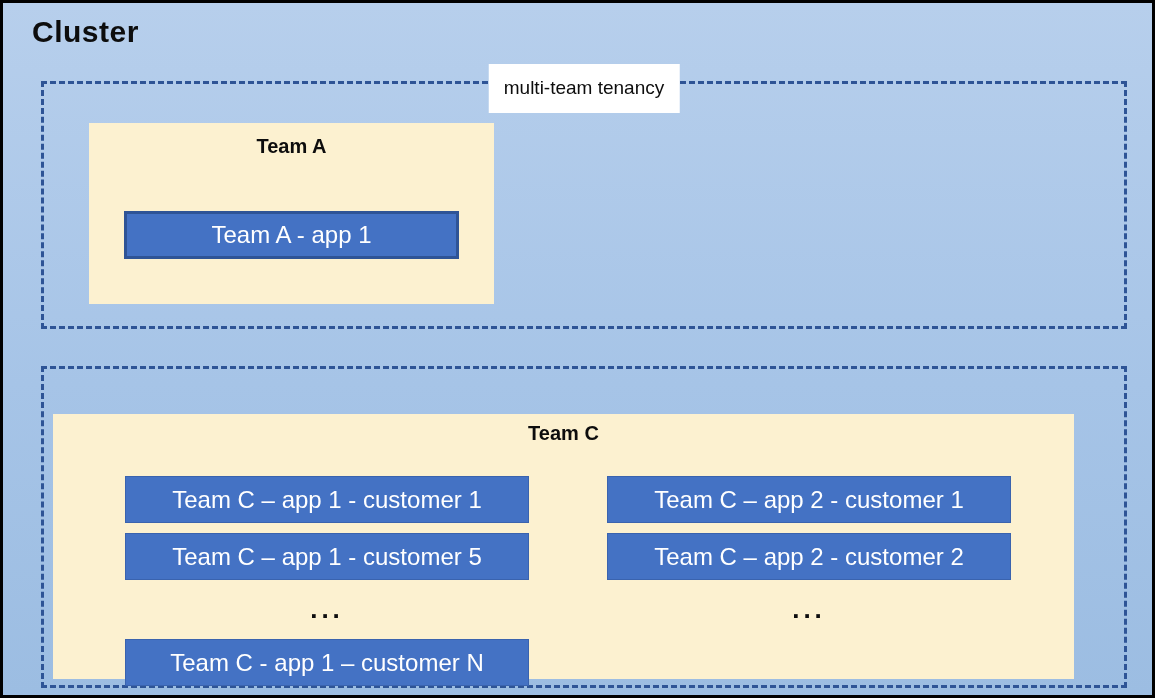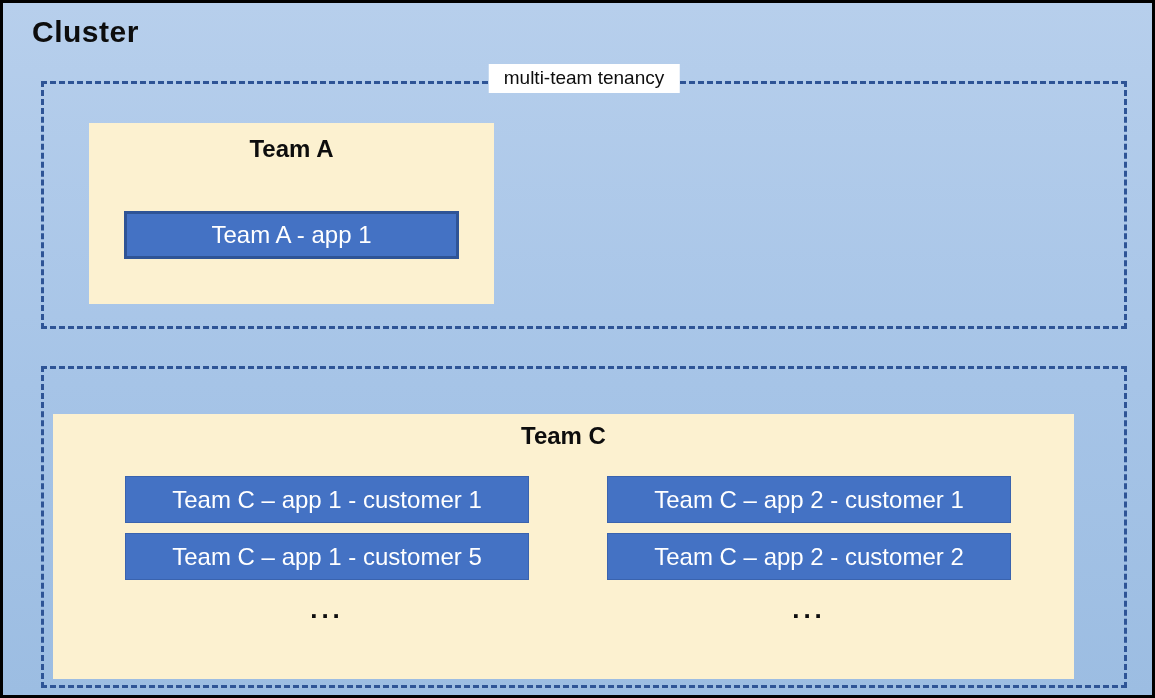--- a/index.html
+++ b/index.html
@@ -37,42 +37,42 @@
   }
   .tenancy-team { top: 78px; height: 248px; }
   .tenancy-customer { top: 363px; height: 322px; }
 
   .tenancy-label {
     position: absolute;
     top: -20px;
     left: 50%;
     transform: translateX(-50%);
     background: #ffffff;
-    padding: 2px 15px;
+    padding: 12px 15px;
     font-size: 19px;
     color: #0d0d0d;
     white-space: nowrap;
     line-height: 1.3;
   }
 
   .panel {
     position: absolute;
     background: var(--panel_fill, #fcf1d0);
   }
   .team-a { left: 45px;  top: 39px; width: 405px; height: 181px; }
   .team-b { left: 621px; top: 40px; width: 407px; height: 181px; }
   .team-c { left: 9px;  top: 45px; width: 1021px; height: 265px; }
 
   .panel-title {
     position: absolute;
     top: 12px;
     left: 0;
     width: 100%;
     text-align: center;
-    font-size: 24px;
+    font-size: 20px;
     font-weight: bold;
     color: #0d0d0d;
   }
   .team-c .panel-title { top: 8px; }
 
   .app {
     position: absolute;
     display: flex;
     align-items: center;
     justify-content: center;
@@ -139,20 +139,21 @@
 
   <section class="tenancy tenancy-customer">
 
     <div class="panel team-c">
       <div class="panel-title">Team C</div>
 
       <div class="col col-1">
         <div class="app">Team C – app 1 - customer 1</div>
         <div class="app">Team C – app 1 - customer 5</div>
         <div class="ellipsis">...</div>
+        <div class="app">Team C - app 1 – customer N</div>
       </div>
 
       <div class="col col-2">
         <div class="app">Team C – app 2 - customer 1</div>
         <div class="app">Team C – app 2 - customer 2</div>
         <div class="ellipsis">...</div>
       </div>
     </div>
   </section>
 

